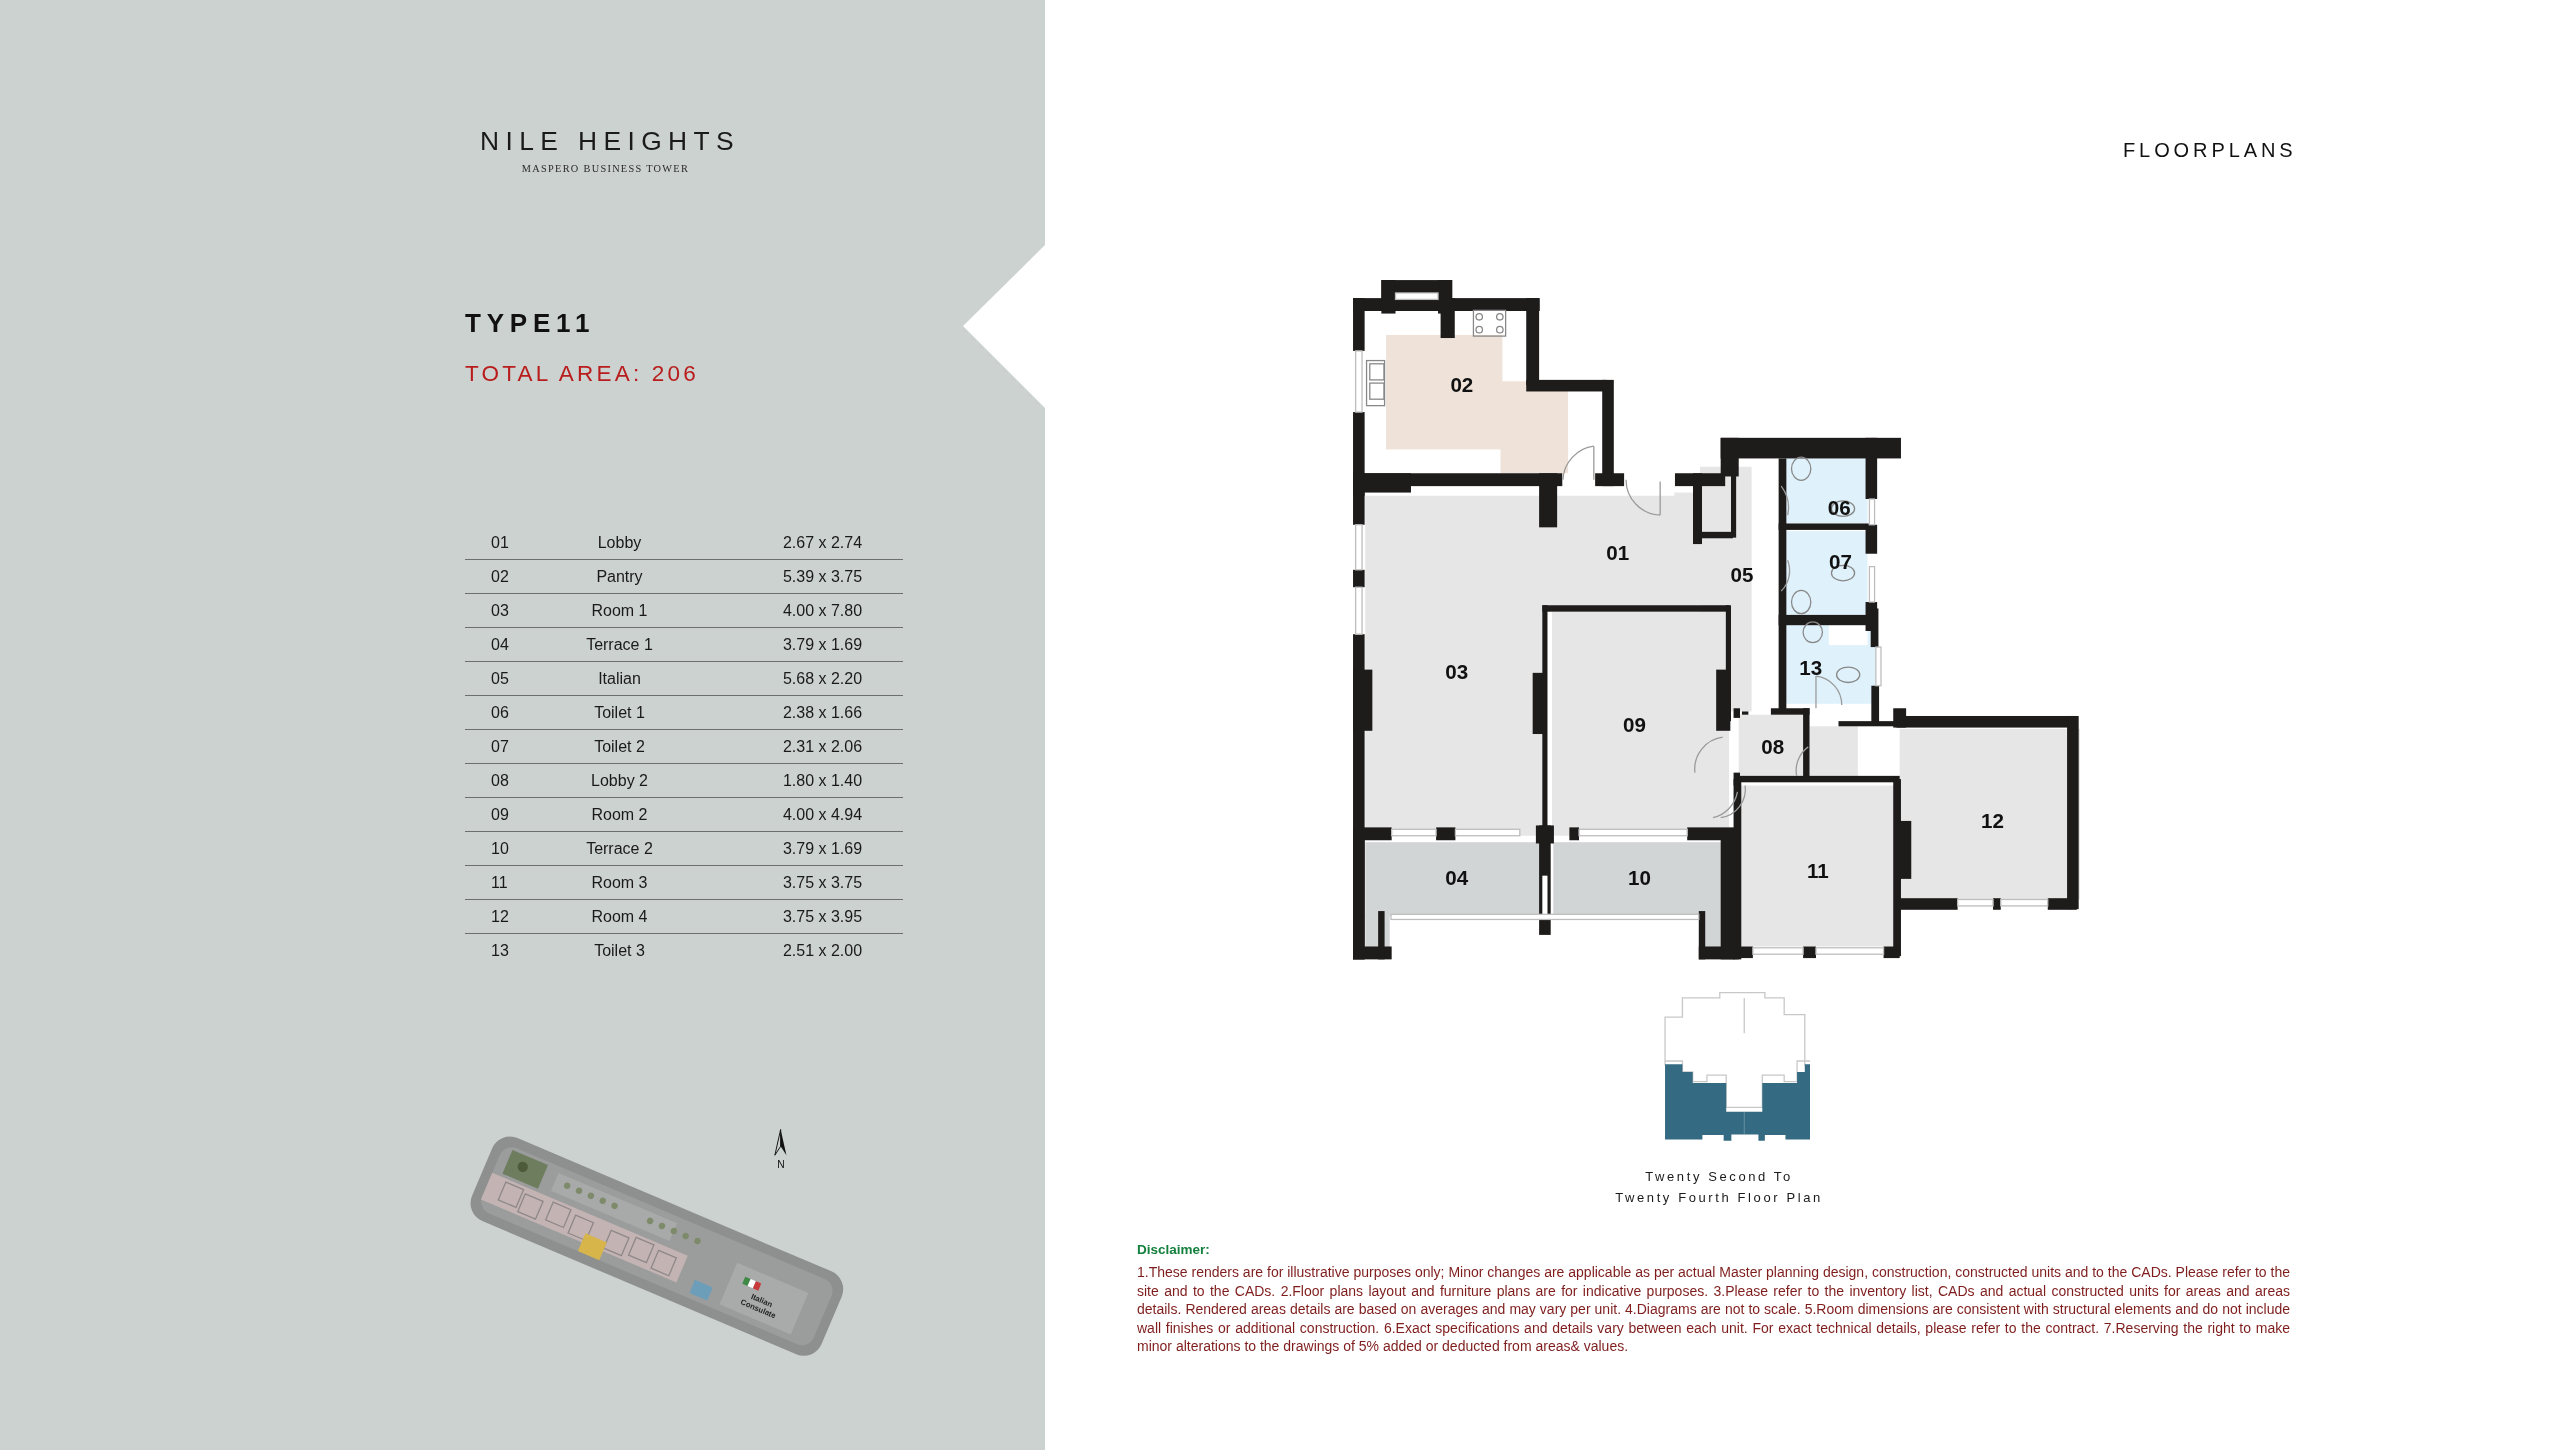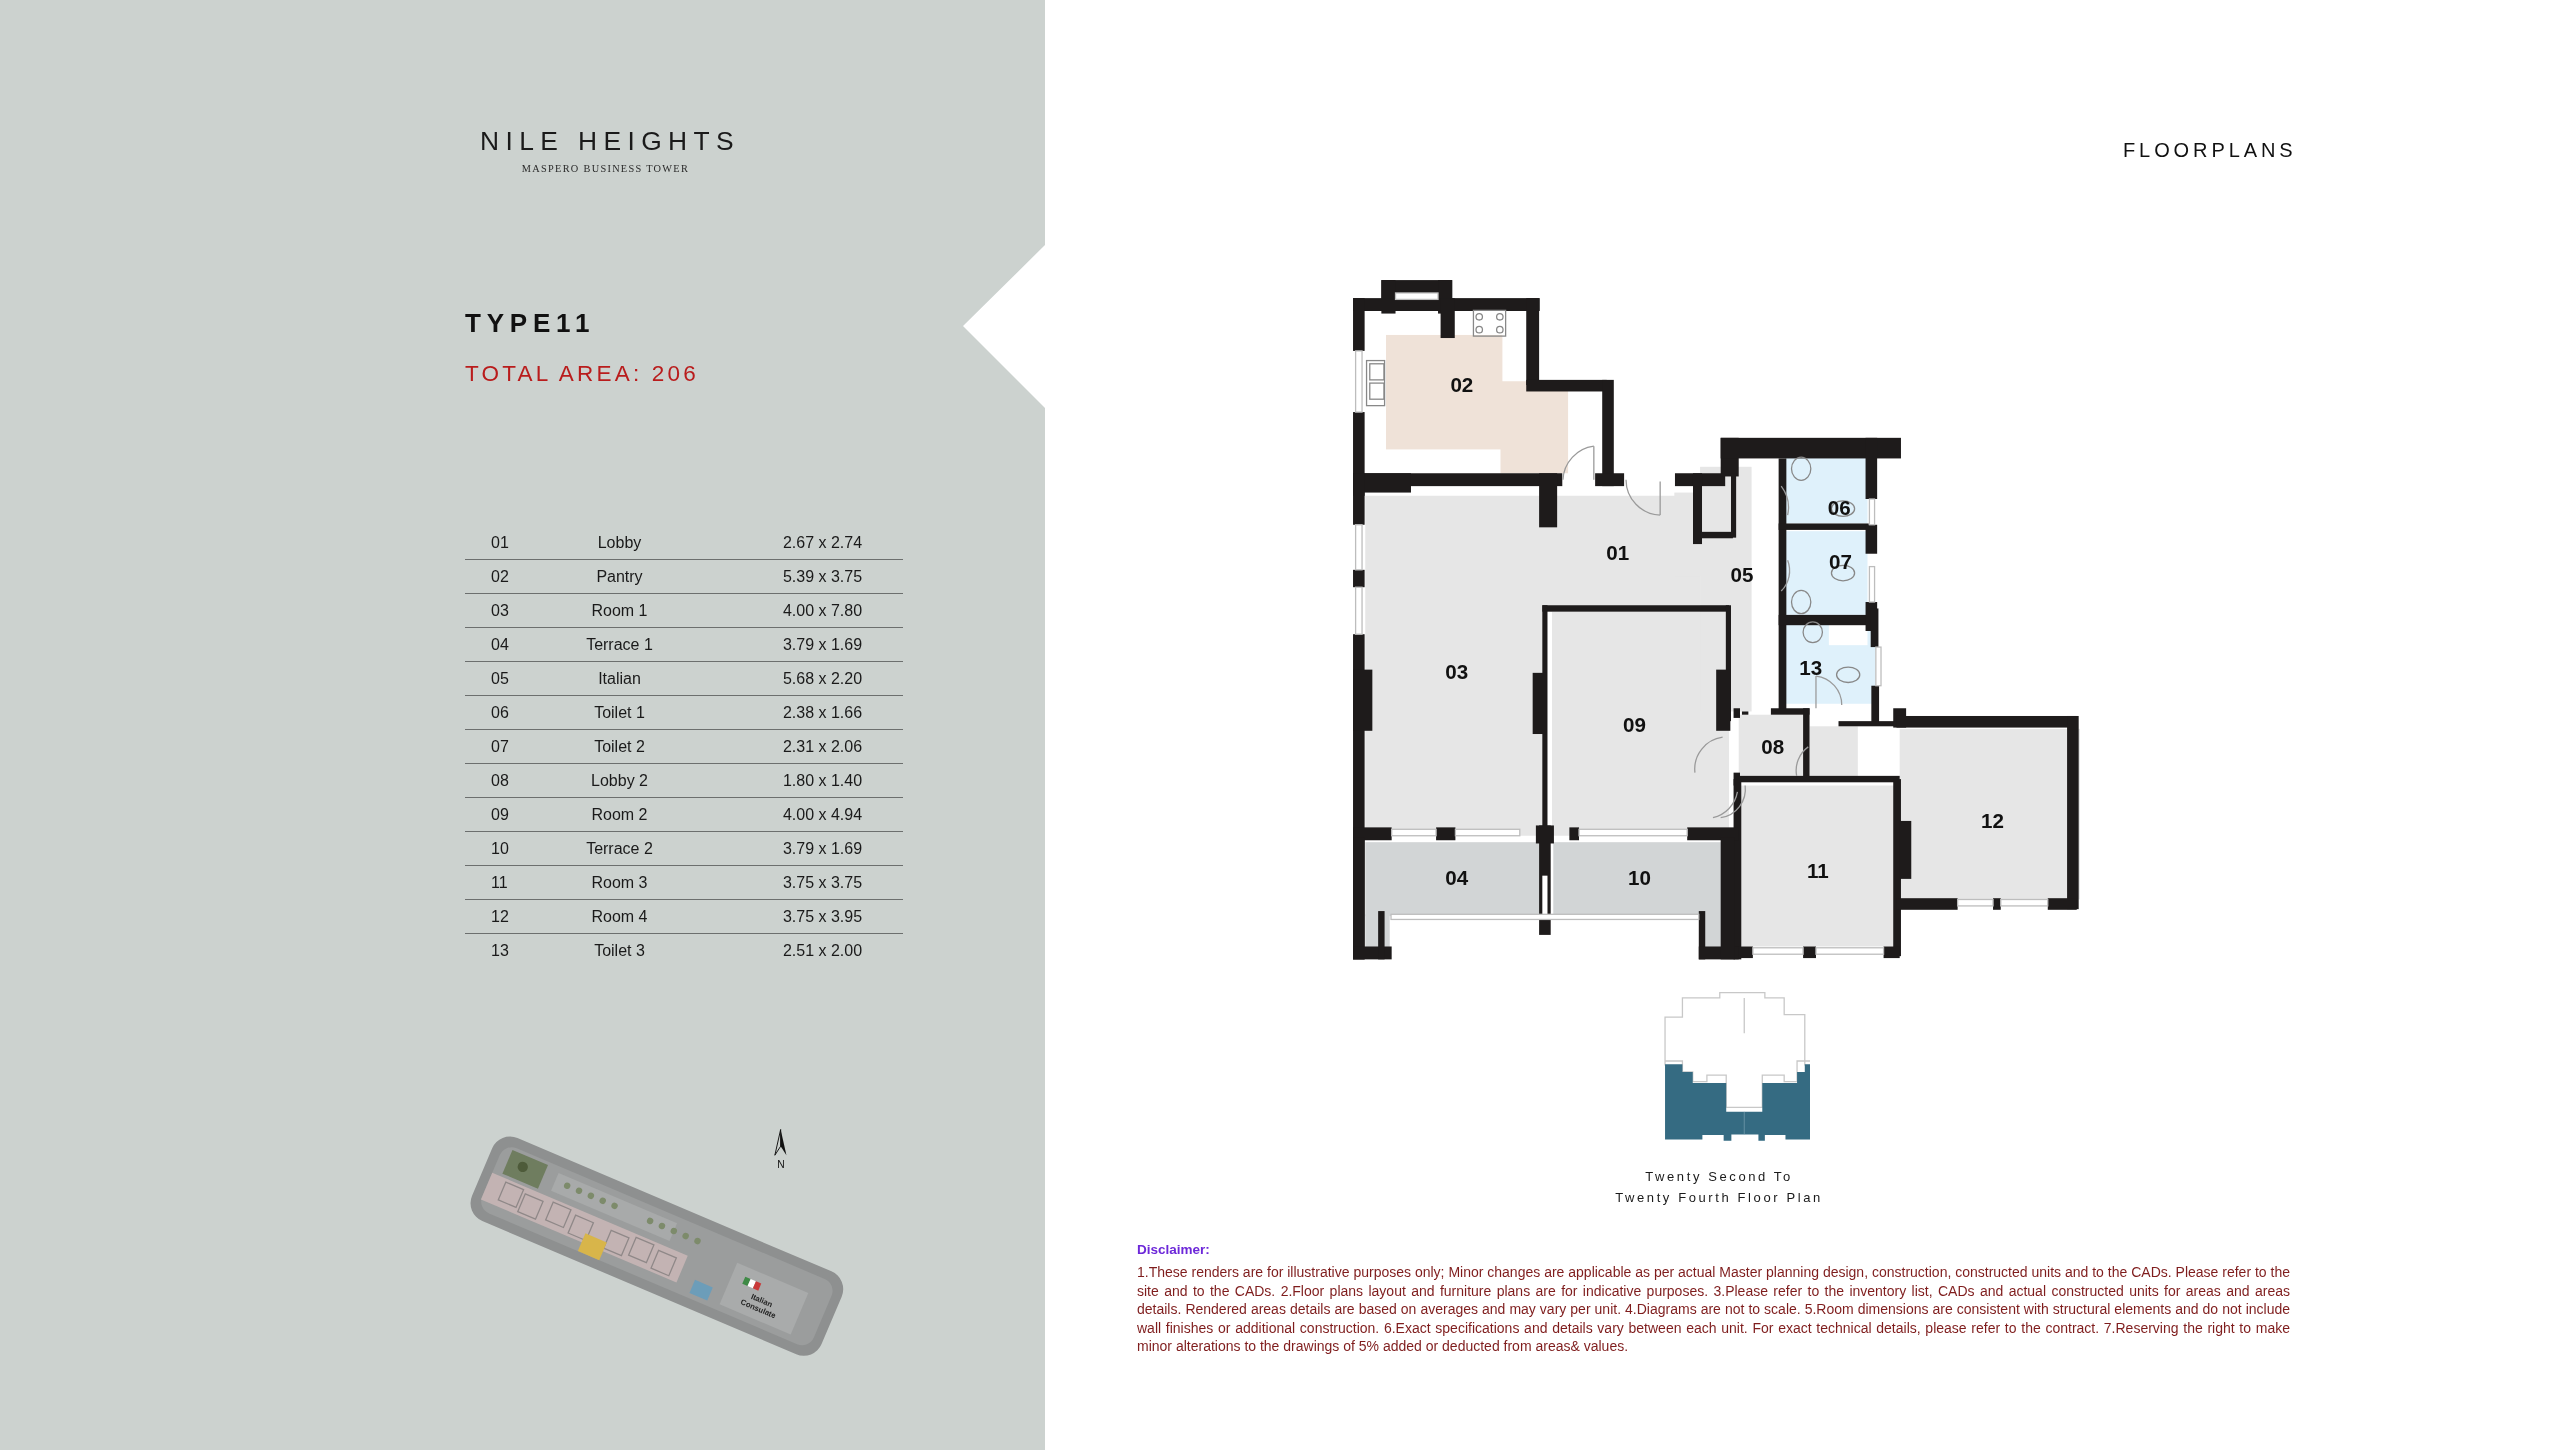--- a/index.html
+++ b/index.html
@@ -20,21 +20,21 @@
   .room-table td.dim { text-align: center; padding-left: 45px; }
   .site-map { position: absolute; left: 451px; top: 1114px; width: 399px; height: 245px; }
   .compass { position: absolute; left: 768px; top: 1128px; width: 26px; text-align: center; }
   .compass-n { font-size: 10.3px; color: #111; display: block; margin-top: -1.3px; }
   .section-label { position: absolute; left: 2123px; top: 139px; font-size: 20px; letter-spacing: 3.9px; color: #111; }
   .plan { position: absolute; left: 0; top: 0; width: 2576px; height: 1450px; pointer-events: none; }
   .plan .room-hit { pointer-events: auto; }
   .key-plan { position: absolute; left: 1636px; top: 985px; width: 174px; height: 161px; }
   .key-caption { position: absolute; left: 1558px; top: 1166px; width: 322px; text-align: center; font-size: 13px; letter-spacing: 2.6px; line-height: 21px; color: #1a1a1a; }
   .disclaimer { position: absolute; left: 1137px; top: 1242px; width: 1153px; }
-  .disclaimer-title { font-size: 13.5px; font-weight: 700; color: #6d28d9; margin-bottom: 6.4px; }
+  .disclaimer-title { font-size: 13.5px; font-weight: 700; color: #15803d; margin-bottom: 6.4px; }
   .disclaimer-body { font-size: 14px; line-height: 18.4px; color: #7f1d1d; text-align: justify; }
   .room-label { font-family: "Liberation Sans", sans-serif; font-weight: 700; font-size: 32px; fill: #111; text-anchor: middle; dominant-baseline: middle; }
 </style>
 </head>
 <body>
 
 <div class="left-panel"></div>
 
 <div class="brand">
   <div class="brand-title">NILE HEIGHTS</div>

